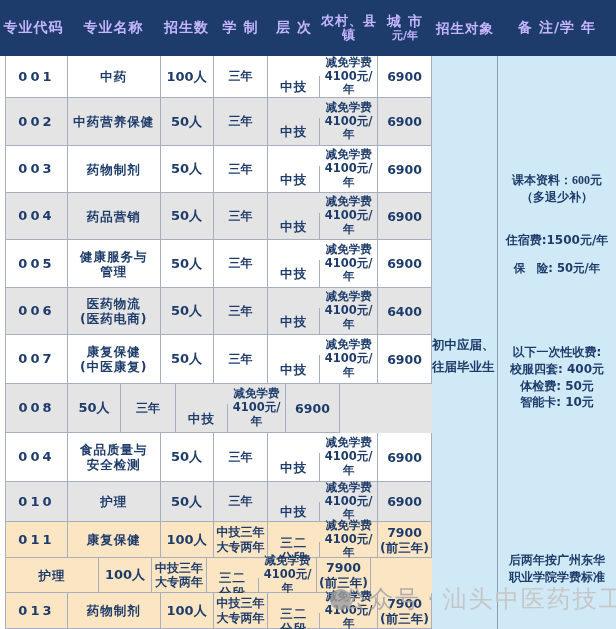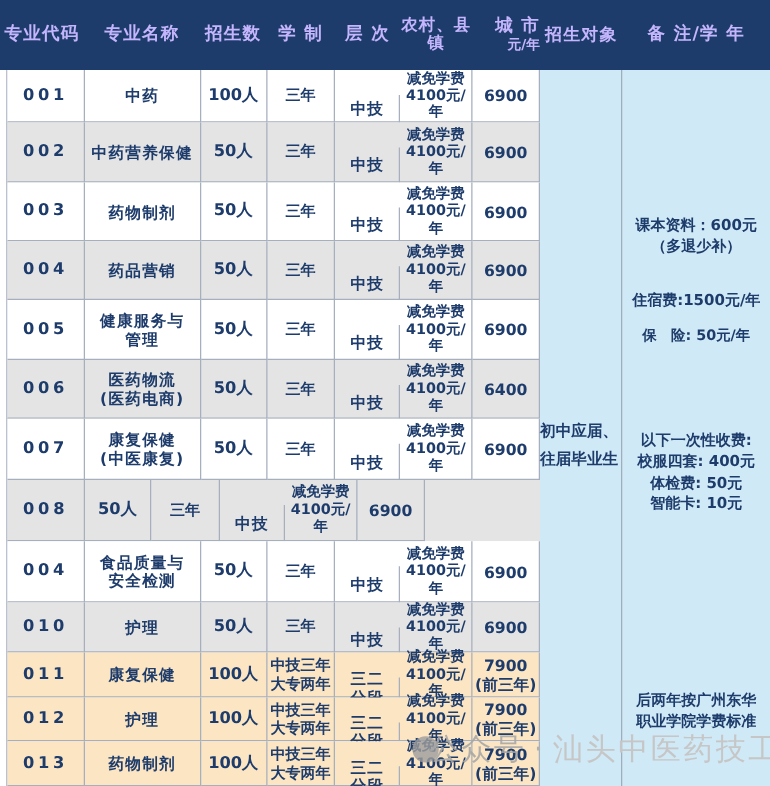--- a/index.html
+++ b/index.html
@@ -13,21 +13,21 @@
   }
   
   .thead{
     position:absolute;top:0;left:0;width:616px;height:56px;
     background:#1e3c6b;display:flex;align-items:center;
     color:#c4b5fd;font-weight:bold;
   }
   .hc{display:flex;flex-direction:column;align-items:center;justify-content:center;
       font-size:14px;letter-spacing:1px;line-height:1.1;text-align:center;}
   .hc0{width:67px;} .hc1{width:93px;} .hc2{width:53px;} .hc3{width:55px;}
-  .hc4{width:52px;} .hc5{width:58px;font-size:13px;} .hc6{width:54px;align-items:flex-end;}
+  .hc4{width:52px;} .hc5{width:58px;font-size:13px;} .hc6{width:54px;}
   .hc7{width:66px;font-size:13.5px;} .hc8{width:118px;}
   .hc .sub{font-size:11px;letter-spacing:0;}
   
   .tbody{position:absolute;top:56px;left:0;width:616px;height:573px;display:flex;}
   .left-table{
     margin-left:5px;width:427px;height:573px;
     display:flex;flex-direction:column;
     border-left:1px solid #a6afbd;box-sizing:border-box;
   }
   .trow{display:flex;width:100%;box-sizing:border-box;}
@@ -54,21 +54,21 @@
     white-space:pre-line;padding-left:0;
   }
   .col-remarks{
     position:relative;width:118px;height:573px;background:#cfe9f6;
     box-sizing:border-box;font-weight:bold;
   }
   .remark-item{
     position:absolute;left:0;width:118px;text-align:center;
     font-size:12px;line-height:1.4;white-space:pre-line;color:#1e3c6b;
   }
-  .remark-item:nth-child(1){top:116px;}
+  .remark-item:nth-child(1){top:116px;font-family:Liberation Serif, serif;}
   .remark-item:nth-child(2){top:176px;}
   .remark-item:nth-child(3){top:204px;font-size:11.5px;}
   .remark-item:nth-child(4){top:288px;}
   .remark-item:nth-child(5){top:318px;}
   .remark-bottom{
     position:absolute;left:0;top:496px;width:118px;text-align:center;
     font-size:12px;line-height:1.4;white-space:pre-line;color:#1e3c6b;font-weight:bold;
   }
   
   .watermark{
@@ -217,21 +217,20 @@
           <div class="cell c-duration">中技三年
 大专两年</div>
           <div class="cell c-level">三二
 分段</div>
           <div class="cell c-rural">减免学费
 4100元/年</div>
           <div class="cell c-city">7900
 (前三年)</div>
         </div>
         <div class="trow p" style="height: 35px;">
-          <div class="cell c-code">012</div>
           <div class="cell c-name">护理</div>
           <div class="cell c-count">100人</div>
           <div class="cell c-duration">中技三年
 大专两年</div>
           <div class="cell c-level">三二
 分段</div>
           <div class="cell c-rural">减免学费
 4100元/年</div>
           <div class="cell c-city">7900
 (前三年)</div>

